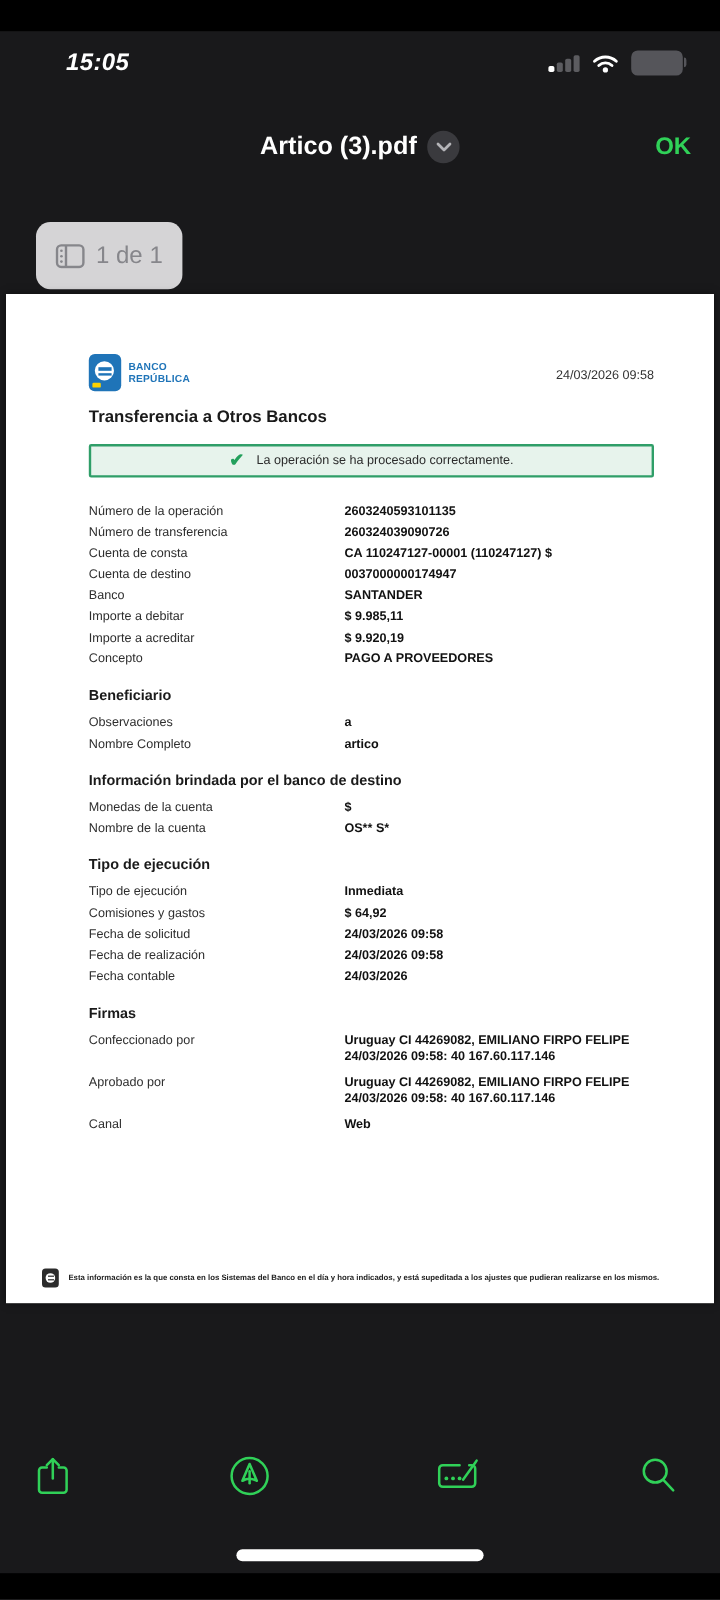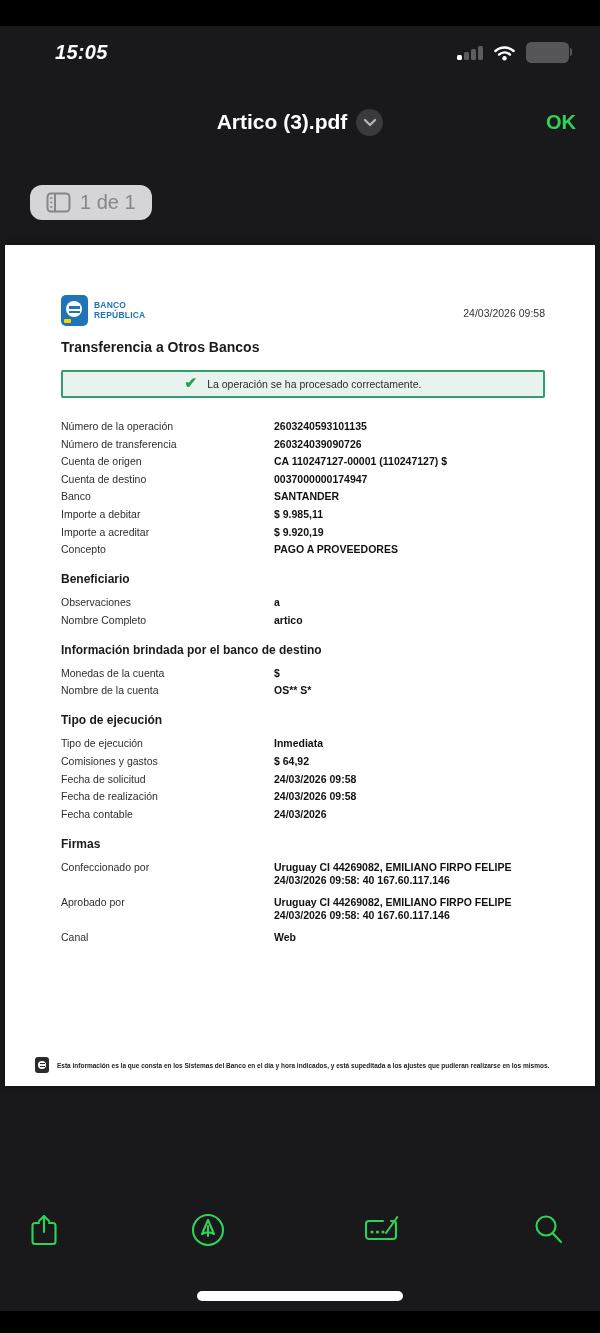--- a/index.html
+++ b/index.html
@@ -24,26 +24,26 @@
   .bat-nub{width:2.5px;height:8px;background:#55555a;border-radius:0 2px 2px 0;margin-left:1px;}
 
   
   .navbar{position:absolute;top:92px;left:0;width:100%;height:60px;display:flex;align-items:center;justify-content:center;}
   .nav-title-wrap{display:flex;align-items:center;gap:9px;}
   .nav-title{color:#fff;font-size:21px;font-weight:700;}
   .chev-btn{width:27px;height:27px;border-radius:50%;background:#3a3a3e;display:flex;align-items:center;justify-content:center;}
   .ok-btn{position:absolute;right:24px;color:#30d158;font-size:20px;font-weight:700;}
 
   
-  .pill{position:absolute;top:185px;left:30px;height:35px;border-radius:12px;background:#d5d4d6;display:flex;align-items:center;gap:9px;padding:0 16px;}
+  .pill{position:absolute;top:185px;left:30px;height:56px;border-radius:12px;background:#d5d4d6;display:flex;align-items:center;gap:9px;padding:0 16px;}
   .pill-label{color:#86868b;font-size:20px;font-weight:500;}
 
   
   .pdf-page{position:absolute;top:245px;left:5px;width:590px;height:841px;background:#fff;box-shadow:0 0 6px rgba(0,0,0,.5);}
-  .doc-content{position:absolute;top:0;left:4px;right:0;padding:50px 50px 0 52px;color:#1a1a1a;}
+  .doc-content{position:absolute;top:0;left:17px;right:0;padding:50px 50px 0 52px;color:#1a1a1a;}
   .doc-head{display:flex;justify-content:space-between;align-items:flex-start;}
   .brou{display:flex;align-items:center;gap:6px;}
   .brou-mark{position:relative;width:27px;height:31px;border-radius:5px;background:#1f74b8;overflow:hidden;}
   .brou-mark .c{position:absolute;left:5px;top:6px;width:16px;height:16px;border-radius:50%;background:#fff;}
   .brou-mark .l1{position:absolute;left:8px;top:11px;width:11px;height:2.5px;background:#1f74b8;}
   .brou-mark .l2{position:absolute;left:8px;top:15.5px;width:11px;height:2.5px;background:#1f74b8;}
   .brou-mark .y{position:absolute;left:3px;bottom:3px;width:7px;height:4px;background:#ffd200;border-radius:1px;}
   .brou-text{color:#1f74b8;font-size:8.5px;font-weight:700;line-height:9.5px;letter-spacing:.2px;}
   .doc-date{font-size:10.5px;color:#333;margin-top:12px;}
   .doc-title{font-size:14px;font-weight:700;margin-top:13px;}
@@ -148,21 +148,21 @@
       <div class="sections" id="doc-sections">
           <div class="frow">
             <div class="lbl">Número de la operación</div>
             <div class="val">2603240593101135</div>
           </div>
           <div class="frow">
             <div class="lbl">Número de transferencia</div>
             <div class="val">260324039090726</div>
           </div>
           <div class="frow">
-            <div class="lbl">Cuenta de origen</div>
+            <div class="lbl">Cuenta de consta</div>
             <div class="val">CA 110247127-00001 (110247127) $</div>
           </div>
           <div class="frow">
             <div class="lbl">Cuenta de destino</div>
             <div class="val">0037000000174947</div>
           </div>
           <div class="frow">
             <div class="lbl">Banco</div>
             <div class="val">SANTANDER</div>
           </div>

